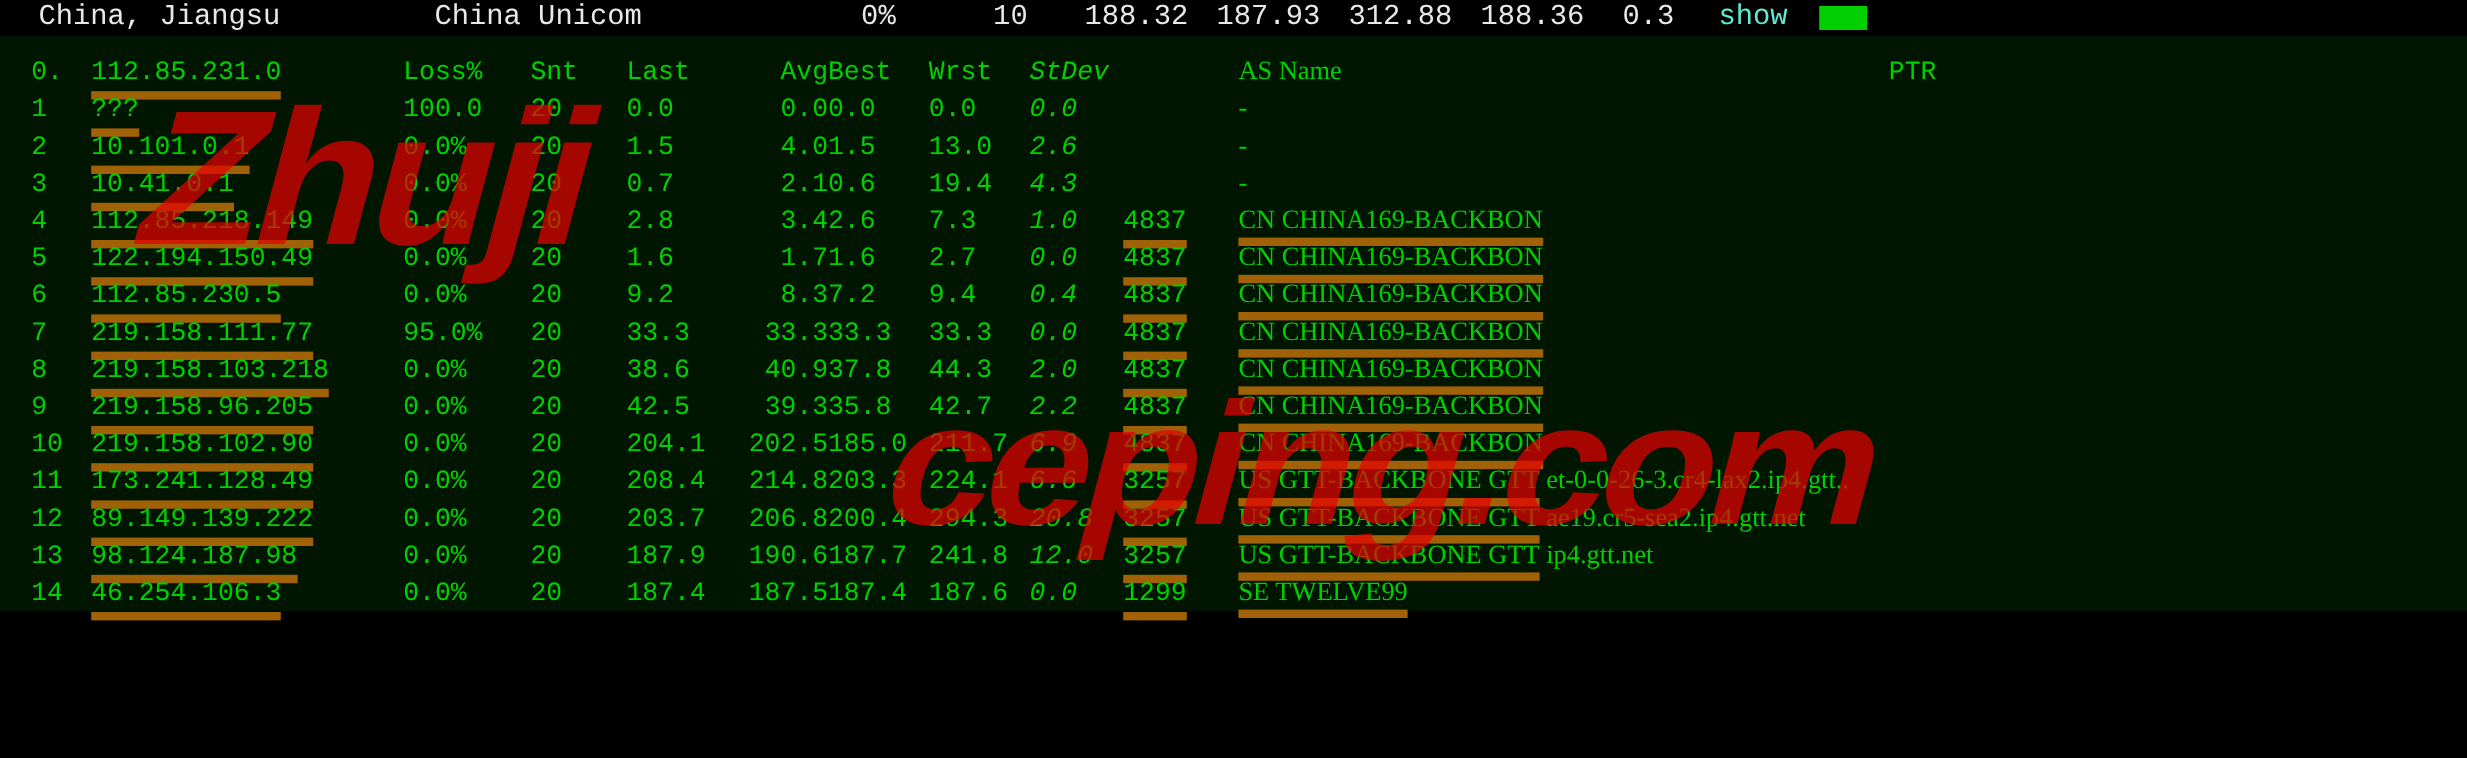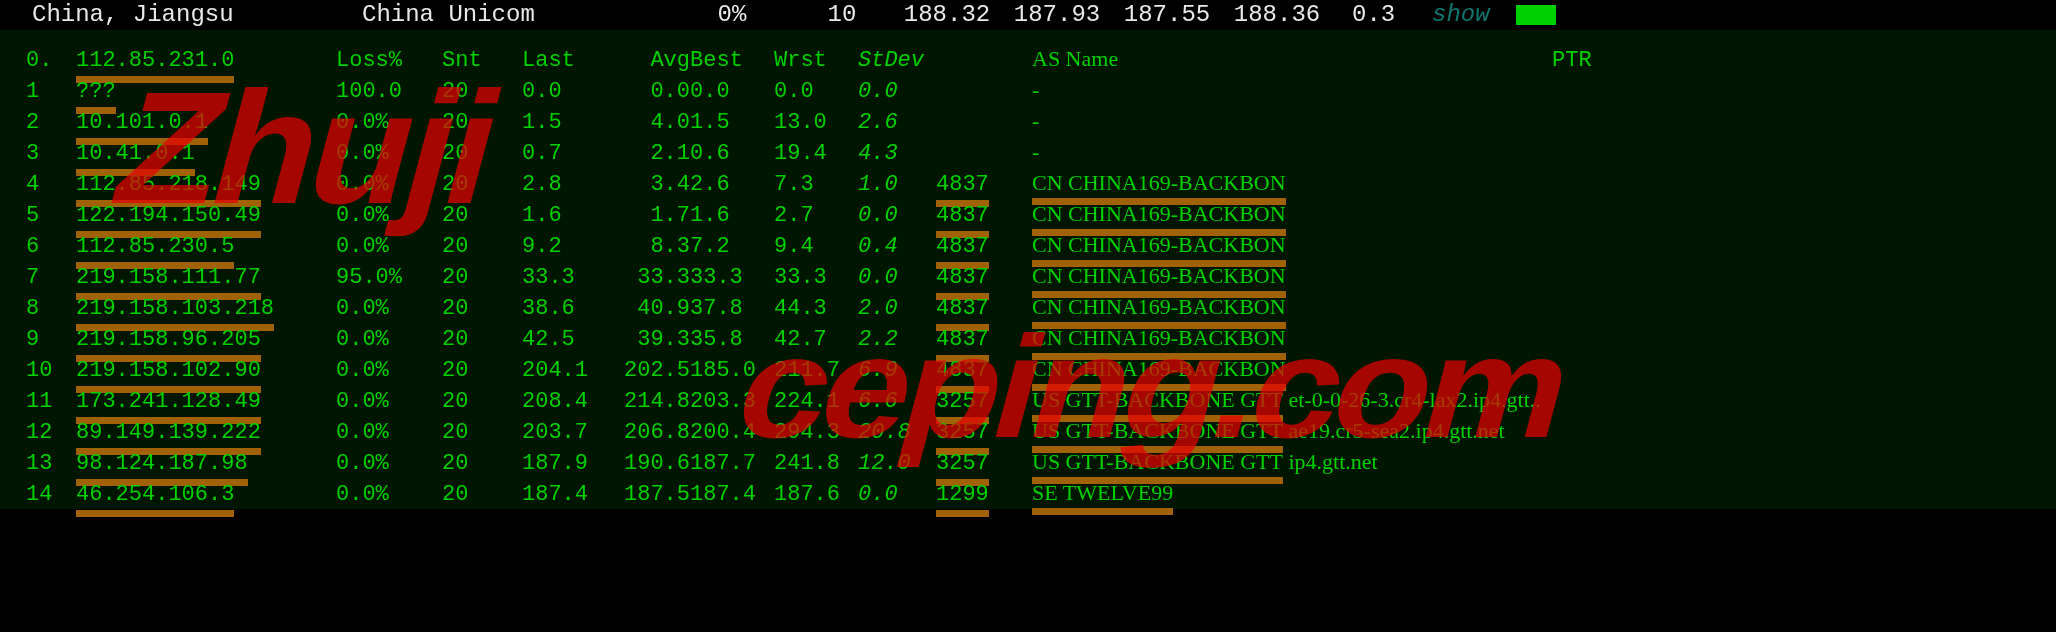--- a/index.html
+++ b/index.html
@@ -17,21 +17,21 @@
   }
   .summary-row {
     display: flex;
     align-items: center;
     height: 30px;
     padding: 0 26px 0 32px;
     color: #e8e8e8;
     white-space: pre;
     font-size: 24px;
   }
-  .summary-row .show { color: #0f766e; margin-left: 20px; font-style: italic; }
+  .summary-row .show { color: #5eead4; margin-left: 20px; }
   .summary-row .progress {
     width: 40px;
     height: 20px;
     background: #00d000;
     display: inline-block;
     margin-left: 26px;
   }
   .trace {
     padding: 14px 26px 0 26px;
     background: #001600;
@@ -46,21 +46,21 @@
   .c-host  { width: 260px; }
   .c-loss  { width: 106px; }
   .c-snt   { width: 80px;  }
   .c-last  { width: 84px;  }
   .c-avg   { width: 84px; text-align: right;  }
   .c-best  { width: 84px;  }
   .c-wrst  { width: 84px;  }
   .c-stdev { width: 78px; font-style: italic;  }
   .c-as    { width: 96px;  }
   .c-asname{ flex: 0 0 auto; min-width: 300px; font-family: Liberation Serif, serif; }
-  .c-ptr   { flex: 1 1 auto; }
+  .c-ptr   { flex: 1 1 auto; margin-left: 22px; }
   .underline {
     border-bottom: 7px solid #a16207;
     display: inline-block;
     padding-bottom: 0;
   }
   .hdr .c-host, .hdr .c-loss, .hdr .c-snt, .hdr .c-last, .hdr .c-avg,
   .hdr .c-best, .hdr .c-wrst, .hdr .c-stdev { color: #00d000; }
   
   .sum-loc   { width: 330px; }
   .sum-isp   { width: 310px; }
@@ -98,21 +98,21 @@
 </head>
 <body>
 
 <div class="summary-row">
   <span class="sum-loc">China, Jiangsu</span>
   <span class="sum-isp">China Unicom</span>
   <span class="sum-pct">0%</span>
   <span class="sum-num">10</span>
   <span class="sum-ping">188.32</span>
   <span class="sum-ping">187.93</span>
-  <span class="sum-ping">187.55</span>
+  <span class="sum-ping">312.88</span>
   <span class="sum-ping">188.36</span>
   <span class="sum-jit">0.3</span>
   <span class="show">show</span>
   <span class="progress"></span>
 </div>
 
 <div class="trace">
 
   <div class="row hdr">
     <span class="c-idx">0.</span>

